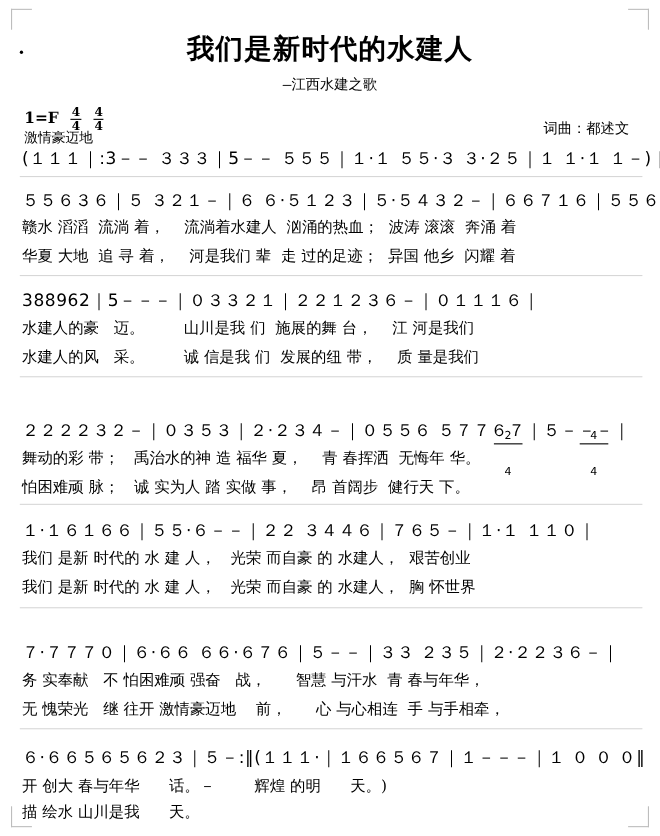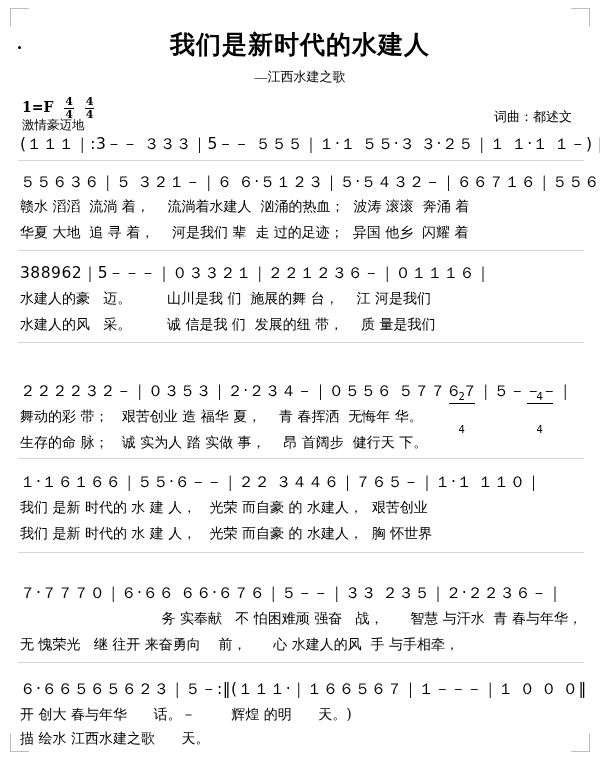--- a/index.html
+++ b/index.html
@@ -19,21 +19,21 @@
     text-align:center;
     font-family:"DejaVu Serif","Liberation Serif",serif;
     font-weight:bold;
     font-size:25px;
     letter-spacing:1px;
   }
   .subtitle {
     position:absolute; top:68px; left:0; width:600px;
     text-align:center;
     font-size:13px;
-    font-family:Liberation Serif, serif;
+    font-family:Liberation Mono, monospace;
   }
   .key-sig {
     position:absolute; top:96px; left:22px;
     font-size:14px; font-weight:bold;
     font-family:"DejaVu Serif","Liberation Serif",serif;
   }
   .key-sig .frac {
     display:inline-block; vertical-align:middle;
     font-size:11px; line-height:1.05; text-align:center;
     margin-left:6px;
@@ -142,38 +142,38 @@
         <span style="display:block;">4</span>
       </span>
     </div>
     <div class="marks" style="top:360px;left:508px;">
       <span style="display:inline-block;text-align:center;line-height:1.05;">
         <span style="display:block;border-bottom:1px solid #000;">4</span>
         <span style="display:block;">4</span>
       </span>
     </div>
     <div class="numline" style="top:381px;">２２２２３２－｜０３５３｜２·２３４－｜０５５６ ５７７６７｜５－－－｜</div>
-    <div class="lyricline" style="top:408px;">舞动的彩 带；   艰苦创业 造 福华 夏，    青 春挥洒  无悔年 华。</div>
-    <div class="lyricline" style="top:434px;">生存的命 脉；   诚 实为人 踏 实做 事，    昂 首阔步  健行天 下。</div>
+    <div class="lyricline" style="top:408px;">舞动的彩 带；   禹治水的神 造 福华 夏，    青 春挥洒  无悔年 华。</div>
+    <div class="lyricline" style="top:434px;">怕困难顽 脉；   诚 实为人 踏 实做 事，    昂 首阔步  健行天 下。</div>
     <div class="sep" style="top:458px;"></div>
   </div>
 
   <div class="system">
     <div class="numline" style="top:472px;">１·１６１６６｜５５·６－－｜２２ ３４４６｜７６５－｜１·１ １１０｜</div>
     <div class="lyricline" style="top:499px;">我们 是新 时代的 水 建 人，   光荣 而自豪 的 水建人，  艰苦创业</div>
     <div class="lyricline" style="top:525px;">我们 是新 时代的 水 建 人，   光荣 而自豪 的 水建人，  胸 怀世界</div>
     <div class="sep" style="top:552px;"></div>
   </div>
 
   <div class="system">
     <div class="numline" style="top:583px;">７·７７７０｜６·６６ ６６·６７６｜５－－｜３３ ２３５｜２·２２３６－｜</div>
-    <div class="lyricline" style="top:610px;text-align:right;">务 实奉献   不 怕困难顽 强奋   战，      智慧 与汗水  青 春与年华，</div>
-    <div class="lyricline" style="top:636px;">无 愧荣光   继 往开 来奋勇向    前，      心 水建人的风  手 与手相牵，</div>
+    <div class="lyricline" style="top:610px;">务 实奉献   不 怕困难顽 强奋   战，      智慧 与汗水  青 春与年华，</div>
+    <div class="lyricline" style="top:636px;">无 愧荣光   继 往开 激情豪迈地    前，      心 与心相连  手 与手相牵，</div>
     <div class="sep" style="top:662px;"></div>
   </div>
 
   <div class="system">
     <div class="numline" style="top:679px;">６·６６５６５６２３｜５－:‖(１１１·｜１６６５６７｜１－－－｜１ ０ ０ ０‖</div>
     <div class="lyricline" style="top:706px;">开 创大 春与年华      话。－        辉煌 的明      天。)</div>
-    <div class="lyricline" style="top:730px;">描 绘水 江西水建之歌      天。</div>
+    <div class="lyricline" style="top:730px;">描 绘水 山川是我      天。</div>
   </div>
 
 </div>
 
 </body></html>

